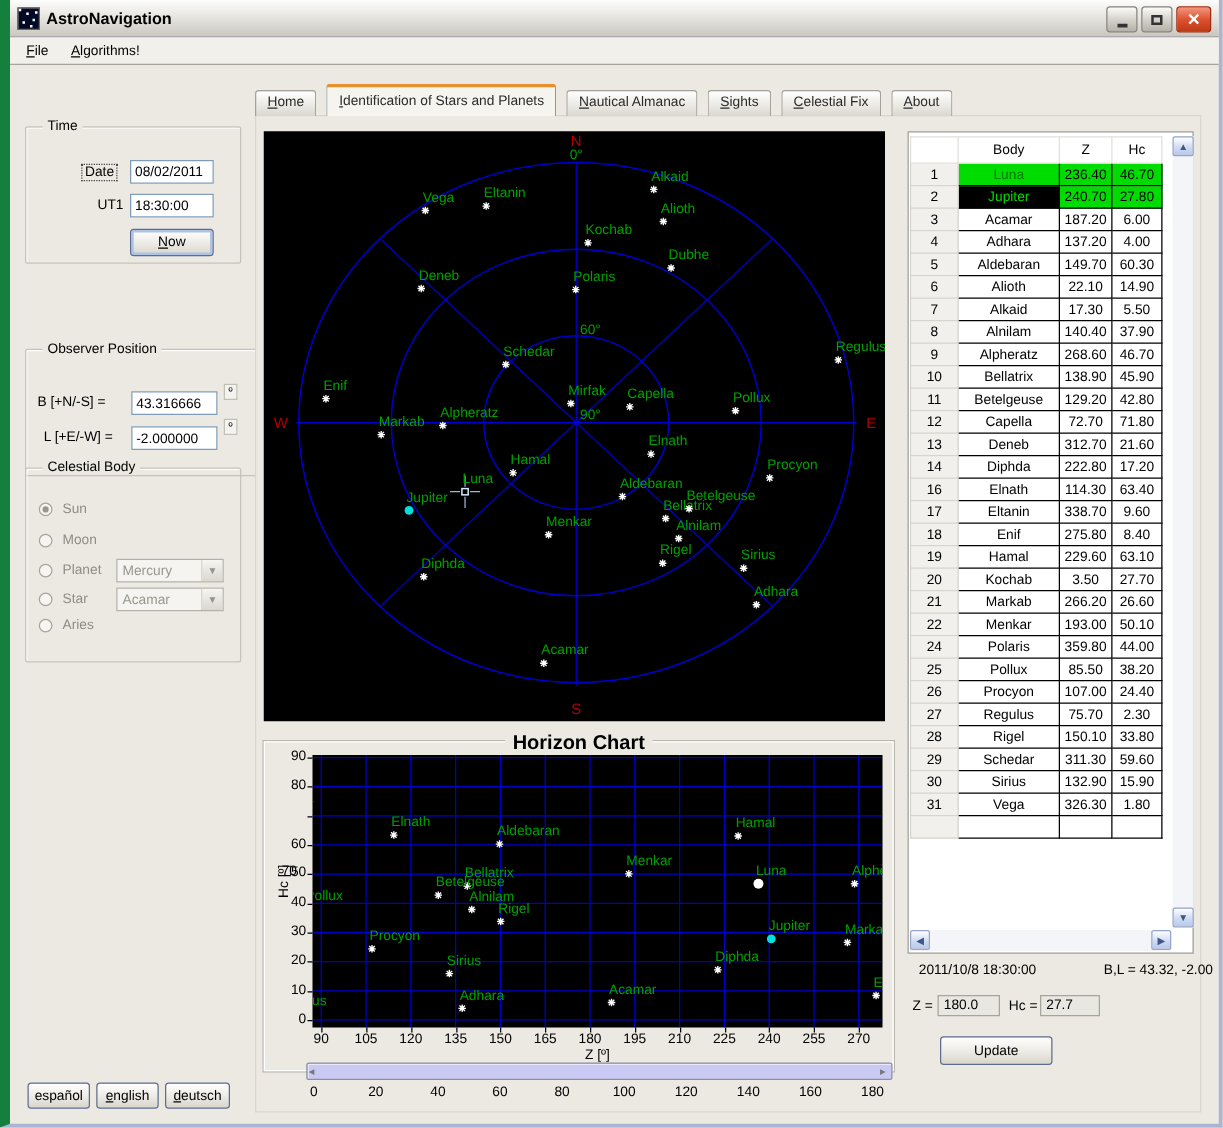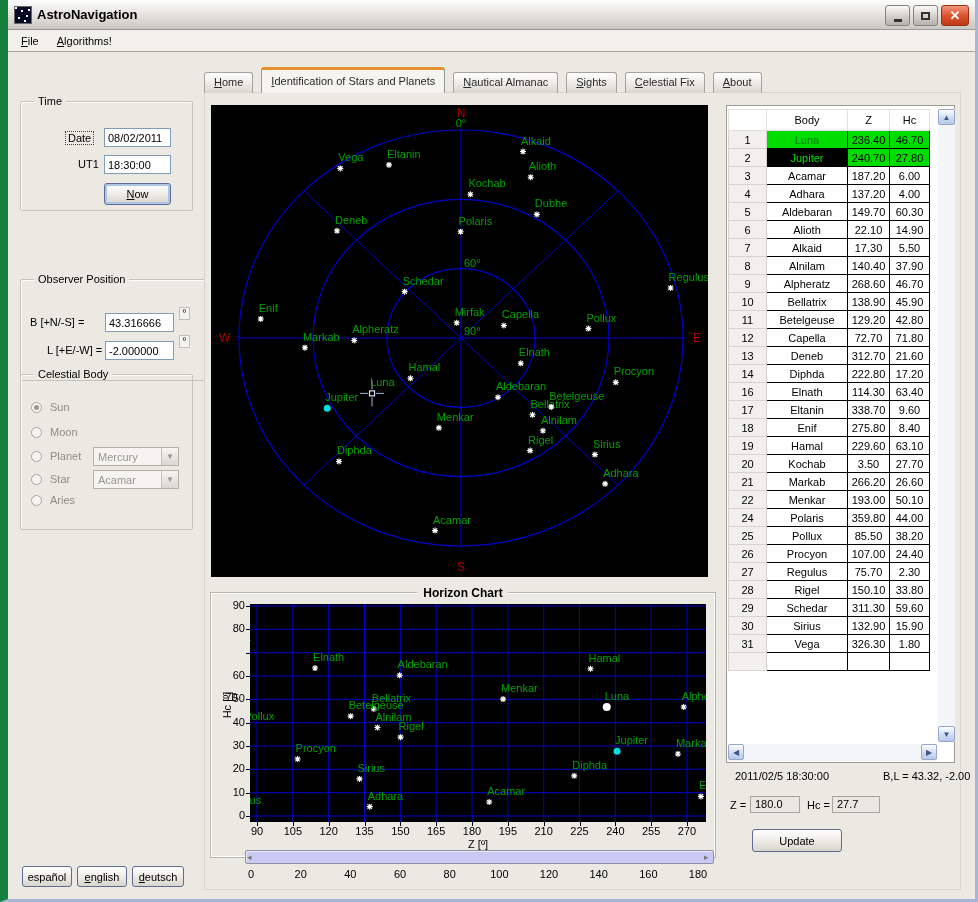--- a/index.html
+++ b/index.html
@@ -53,21 +53,21 @@
   .tabs{position:absolute;left:196px;top:67px;height:26px;display:flex;align-items:flex-end;gap:8px;}
   .tab{height:21px;padding:3px 9px 0;background:linear-gradient(180deg,#ffffff,#eae8e2 60%,#d9d6ce);
      border:1px solid #a5a29b;border-bottom:none;border-radius:3px 3px 0 0;white-space:nowrap;color:#2b2b2b;}
   .tab.active{height:26px;padding-top:5px;background:#f6f4ef;border-color:#919b9c;
      border-top:3px solid #e6902e;z-index:3;position:relative;}
   
   .skychart{position:absolute;left:203px;top:105px;width:497px;height:472px;background:#000;}
   .hpanel{position:absolute;left:203px;top:593px;width:504px;height:264px;background:#ece9e2;
      border:1px solid #fff;box-shadow:0 0 0 1px #b9b6ad;}
   .hpanel .htitle{position:absolute;top:-8px;left:50%;transform:translateX(-50%);
-     background:#ece9e2;padding:0 6px;font-weight:bold;font-size:12px;white-space:nowrap;}
+     background:#ece9e2;padding:0 6px;font-weight:bold;font-size:16px;white-space:nowrap;}
   .hplot{position:absolute;left:38px;top:10px;width:456px;height:218px;background:#000;overflow:hidden;}
   .htick{position:absolute;color:#000;}
   .hylab{position:absolute;left:2px;top:105px;transform:rotate(-90deg);transform-origin:center;}
   
   .tablewrap{position:absolute;left:718px;top:105px;width:229px;height:658px;background:#fff;border:1px solid #9c9a92;}
   table.grid{border-collapse:collapse;position:absolute;left:1px;top:3px;}
   table.grid th{font-weight:normal;border:1px solid #e2e0da;background:#fff;height:21px;}
   table.grid td{height:18px;text-align:center;padding:0;font-size:11px;}
   td.num{width:38px;background:#f1f0ec;border:1px solid #d6d4ce;}
   td.cell{border:1px solid #000;background:#fff;}
@@ -120,21 +120,21 @@
     <span class="lbl" style="left:57px;top:56px;">UT1</span>
     <input class="txt" style="left: 83px; top: 53px; width: 67px; height: 19px;" value="18:30:00">
     <button class="xpbtn def" style="left:83px;top:81px;width:67px;height:22px;"><u>N</u>ow</button>
   </div>
 
   <div class="grp" style="left:12px;top:247px;width:207px;height:102px;margin-top:32px;">
     <span class="legend">Observer Position</span>
     <span class="lbl" style="left:9px;top:36px;">B [+N/-S] =</span>
     <input class="txt" style="left: 84px; top: 33px; width: 69px; height: 19px;" value="43.316666">
     <span class="degbox" style="left:158px;top:27px;">º</span>
-    <span class="lbl" style="left:26px;top:64px;">L [+E/-W] =</span>
+    <span class="lbl" style="left:14px;top:64px;">L [+E/-W] =</span>
     <input class="txt" style="left: 84px; top: 61px; width: 69px; height: 19px;" value="-2.000000">
     <span class="degbox" style="left:158px;top:55px;">º</span>
   </div>
 
   <div class="grp" style="left:12px;top:374px;width:173px;height:156px;">
     <span class="legend">Celestial Body</span>
     <span class="radio sel" style="left:10px;top:27px;"></span>
     <span class="lbl dim" style="left:29px;top:26px;">Sun</span>
     <span class="radio" style="left:10px;top:52px;"></span>
     <span class="lbl dim" style="left:29px;top:51px;">Moon</span>
@@ -614,21 +614,21 @@
     <div class="sb" style="left:211px;top:3px;width:17px;height:633px;">
       <div class="sbbtn" style="left:0;top:0;">▲</div>
       <div class="sbbtn" style="left:0;bottom:0;">▼</div>
     </div>
     <div class="sb" style="left:1px;top:638px;width:209px;height:17px;">
       <div class="sbbtn" style="left:0;top:0;width:16px;">◀</div>
       <div class="sbbtn" style="right:0;top:0;width:16px;">▶</div>
     </div>
   </div>
 
-  <span class="statustext" style="left:727px;top:770px;">2011/02/5 18:30:00</span>
+  <span class="statustext" style="left:727px;top:770px;">2011/10/8 18:30:00</span>
   <span class="statustext" style="left:875px;top:770px;">B,L = 43.32, -2.00</span>
   <span class="statustext" style="left:722px;top:799px;">Z =</span>
   <span class="dispbox" style="left:742px;top:796px;width:50px;">180.0</span>
   <span class="statustext" style="left:799px;top:799px;">Hc =</span>
   <span class="dispbox" style="left:824px;top:796px;width:48px;">27.7</span>
   <button class="xpbtn" style="left:744px;top:829px;width:90px;height:23px;">Update</button>
 
 </div>
 
 </body></html>

